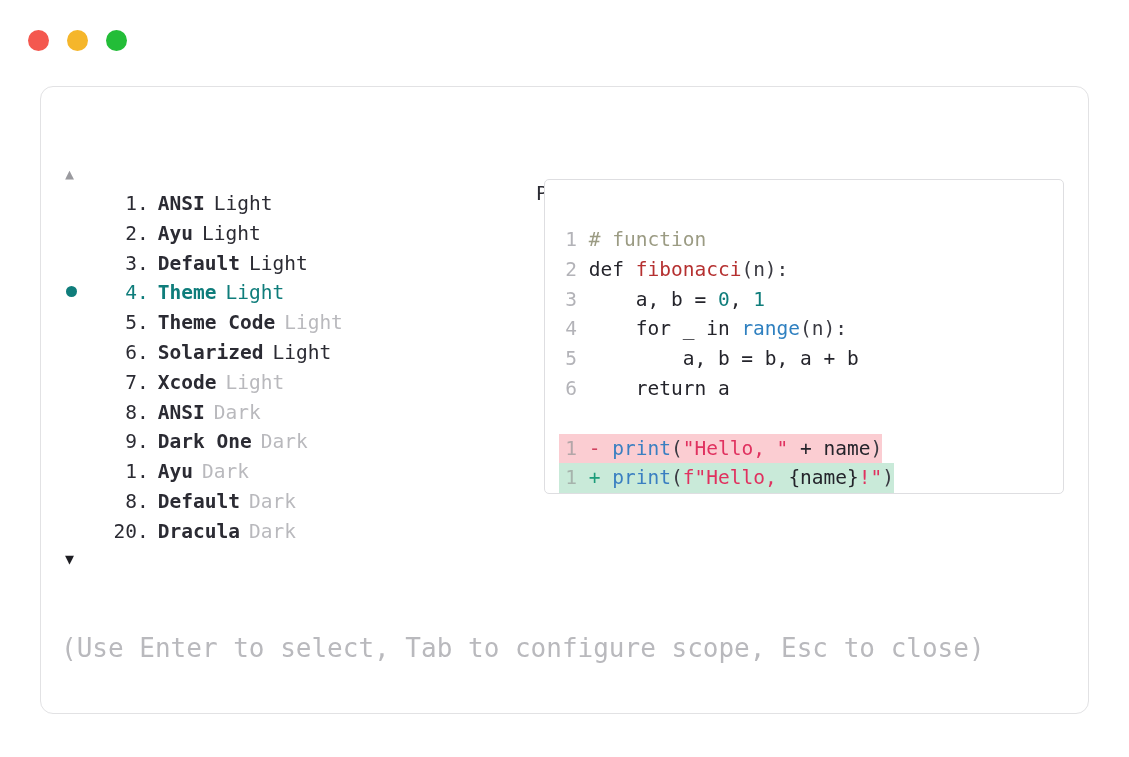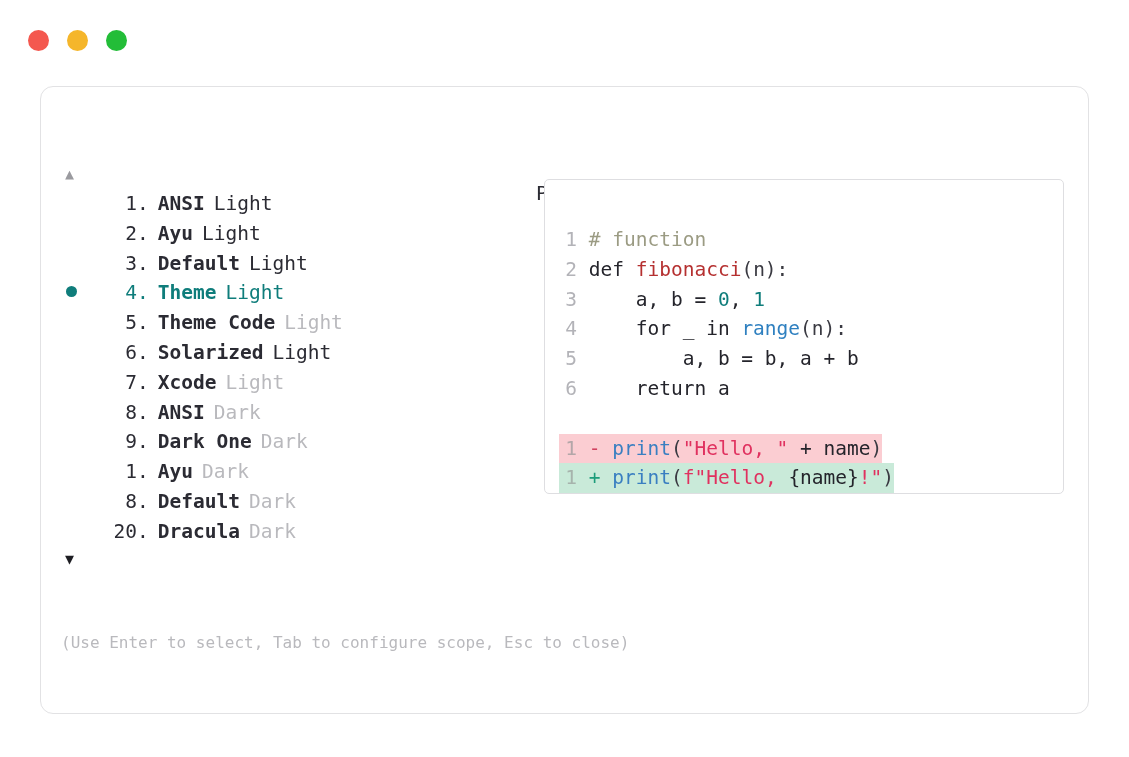--- a/index.html
+++ b/index.html
@@ -175,21 +175,21 @@
   .diff-del .ln, .diff-add .ln { color: #b3a6a8; }
   .diff-add .ln { color: #a6b3ac; }
   .sign-del { color: #d1415f; }
   .sign-add { color: #1c9c7a; }
 
   
   .hint {
     position: absolute;
     left: 20px;
     top: 546px;
-    font-size: 16px;
+    font-size: 26px;
     color: #b9b9bd;
     white-space: pre;
   }
 </style>
 </head>
 <body>
 
 <div class="titlebar">
   <span class="dot dot-close"></span>
   <span class="dot dot-min"></span>

